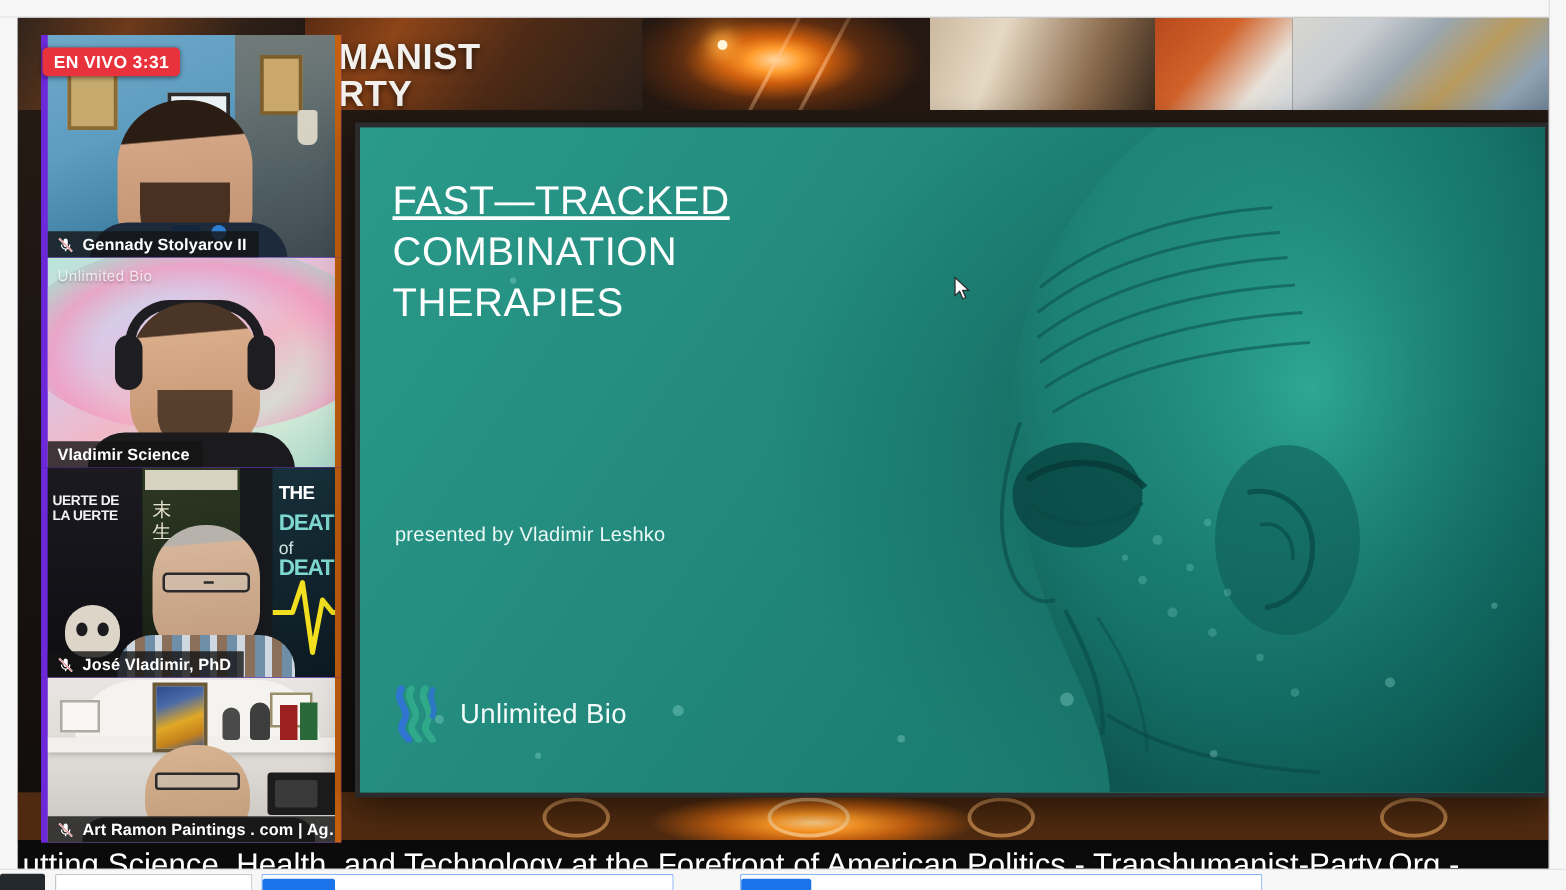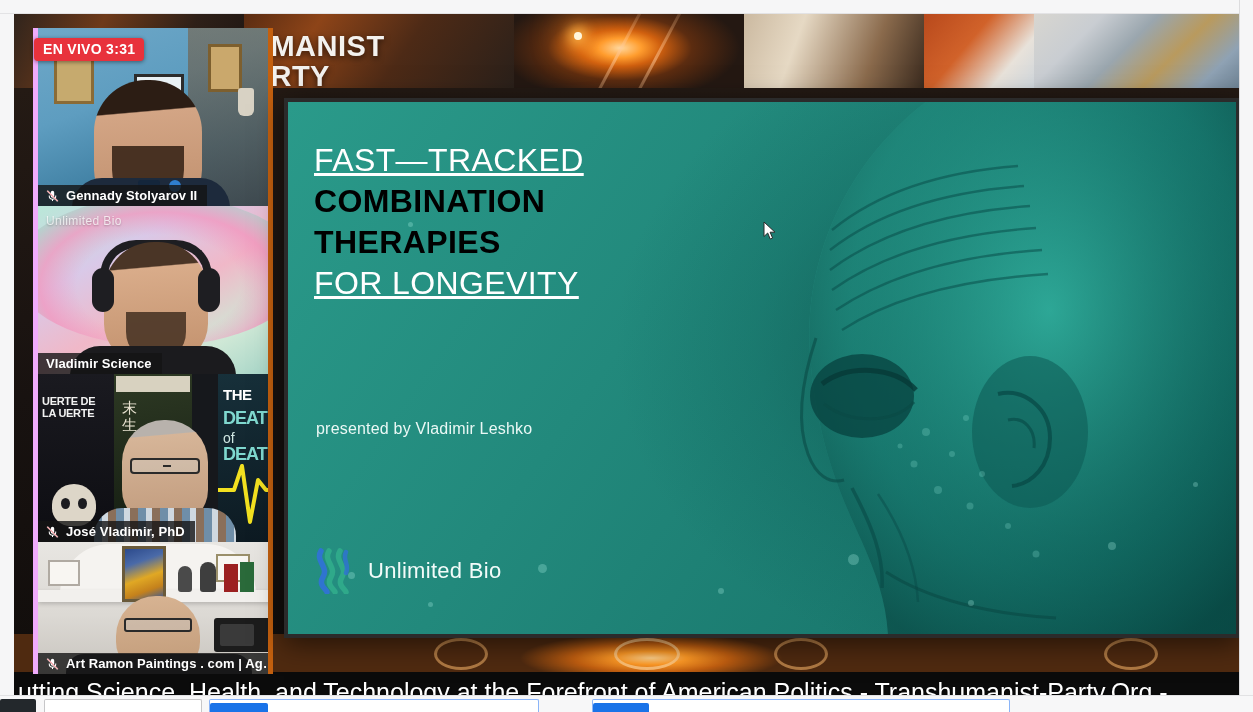--- a/index.html
+++ b/index.html
@@ -134,21 +134,21 @@
 
   
   #tiles {
     position:absolute; left:19px; top:0px;
     width:240px; height:660px;
     z-index:20;
   }
   .tile {
     position:absolute; left:0;
     width:240px;
-    border-left:5px solid #f0abfc;
+    border-left:5px solid #6d28d9;
     border-right:5px solid #c4600f;
     overflow:hidden;
     background:#6d28d9;
   }
   .tile.t1 { top:14px;  height:178px; }
   .tile.t2 { top:192px; height:168px; }
   .tile.t3 { top:360px; height:168px; }
   .tile.t4 { top:528px; height:132px; }
 
   .tile-video { position:absolute; inset:0; overflow:hidden; }
@@ -282,21 +282,21 @@
 
   .slide-title {
     position:absolute; left:26px; top:38px;
     width:460px;
     font-size:32px; font-weight:400;
     line-height:1.28;
     letter-spacing:.4px;
     z-index:4;
   }
   .tl-1, .tl-4 { color:#ffffff; display:block;text-decoration:underline; }
-  .tl-2, .tl-3 { color:#000000; display:block;font-weight:bold; }
+  .tl-2, .tl-3 { color:#ffffff; display:block; }
   .slide-sub {
     position:absolute; left:28px; top:318px;
     font-size:16px; color:#eaf8f5; letter-spacing:.2px; z-index:4;
   }
   .slide-logo {
     position:absolute; left:24px; bottom:40px;
     display:flex; align-items:center; gap:14px; z-index:4;
   }
   .logo-mark { width:42px; height:46px; display:block; }
   .logo-text { font-size:22px; color:#f2fbf9; letter-spacing:.3px; }
@@ -420,21 +420,20 @@
         <div class="speck" style="left:560px; top:452px; width:11px; height:11px;"></div>
         <div class="speck" style="left:680px; top:498px; width:6px;  height:6px;"></div>
         <div class="speck" style="left:820px; top:440px; width:8px;  height:8px;"></div>
         <div class="speck" style="left:905px; top:380px; width:5px;  height:5px;"></div>
         <div class="speck" style="left:120px; top:120px; width:5px;  height:5px;"></div>
 
         <div class="slide-title">
           <span class="tl-1">FAST—TRACKED</span>
           <span class="tl-2">COMBINATION</span>
           <span class="tl-3">THERAPIES</span>
-          <span class="tl-4">FOR LONGEVITY</span>
         </div>
 
         <div class="slide-sub">presented by Vladimir Leshko</div>
 
         <div class="slide-logo">
           <svg class="logo-mark" viewBox="0 0 42 46">
             <path d="M9,3 C3,13 17,19 11,29 C6,37 14,41 15,44" stroke="#2f74d0" stroke-width="5.5" fill="none" stroke-linecap="round"></path>
             <path d="M17,3 C11,13 25,19 19,29 C14,37 22,41 23,44" stroke="#2fa98a" stroke-width="5.5" fill="none" stroke-linecap="round"></path>
             <path d="M28,3 C22,13 36,19 30,29 C25,37 33,41 34,44" stroke="#2fa98a" stroke-width="5.5" fill="none" stroke-linecap="round"></path>
             <path d="M34,4 C30,12 38,17 34,25" stroke="#2f74d0" stroke-width="4.5" fill="none" stroke-linecap="round" opacity=".85"></path>

